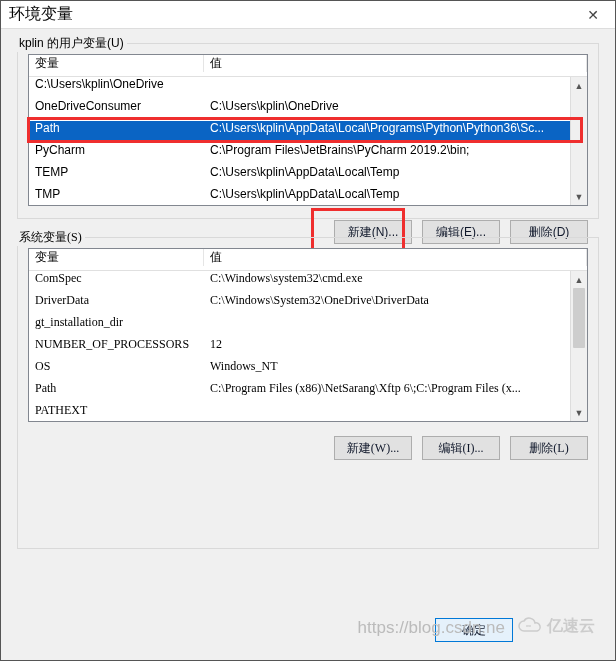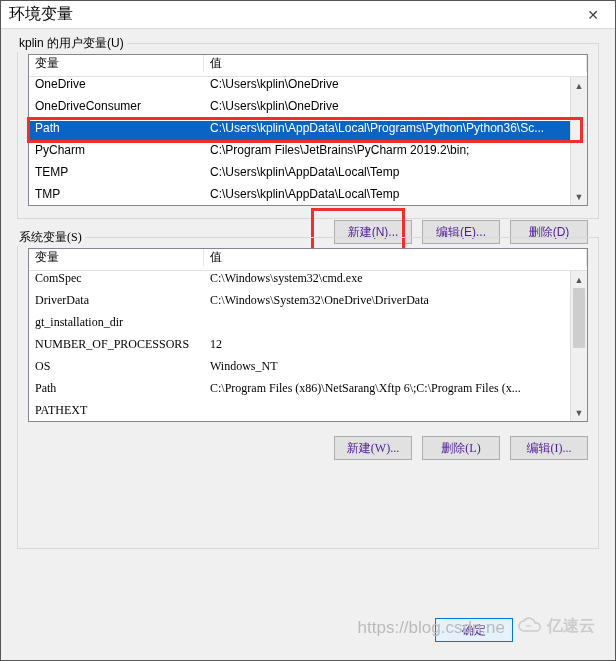--- a/index.html
+++ b/index.html
@@ -78,21 +78,21 @@
     display:flex; justify-content:flex-end; gap: 10px;
     margin-top: 14px;
     position: relative;
   }
   button.std {
     min-width: 78px; height: 24px;
     background:#e1e1e1;
     border:1px solid #adadad;
     font-family: inherit; font-size:12px;
     padding: 0 10px;
-    color:#4c1d95;
+    color:#0f172a;
   }
   button.std.focus {
     border:1.5px solid #0078d7;
     background:#e5f1fb;
   }
   .highlight-red {
     position:absolute; border:3px solid #ef2e2e; pointer-events:none;
   }
   .watermark {
     position:absolute; right: 20px; bottom: 23px;
@@ -124,21 +124,20 @@
   <div class="content">
 
     <div class="group" style="height:176px;">
       <span class="group-label">kplin 的用户变量(U)</span>
       <div class="list" id="user-list">
         <div class="list-header">
           <div class="col-var hcell">变量</div>
           <div class="col-val hcell">值</div>
         </div>
         <div class="row">
-            <div class="col-var">OneDrive</div>
             <div class="col-val">C:\Users\kplin\OneDrive</div>
           </div>
           <div class="row">
             <div class="col-var">OneDriveConsumer</div>
             <div class="col-val">C:\Users\kplin\OneDrive</div>
           </div>
           <div class="row selected">
             <div class="col-var">Path</div>
             <div class="col-val">C:\Users\kplin\AppData\Local\Programs\Python\Python36\Sc...</div>
           </div>
@@ -205,22 +204,22 @@
             <div class="col-var">PATHEXT</div>
           </div>
           <div class="scroll">
           <div class="arrow">▲</div>
           <div class="thumb"></div>
           <div class="arrow" style="position:absolute;bottom:0;width:100%;">▼</div>
         </div>
       </div>
       <div class="btn-row">
         <button class="std">新建(W)...</button>
+        <button class="std">编辑(I)...</button>
         <button class="std">删除(L)</button>
-        <button class="std">编辑(I)...</button>
       </div>
     </div>
 
   </div>
 
   <div class="bottom-row">
     <button class="std focus">确定</button>
     <button class="std" style="visibility:hidden"></button>
   </div>
 

